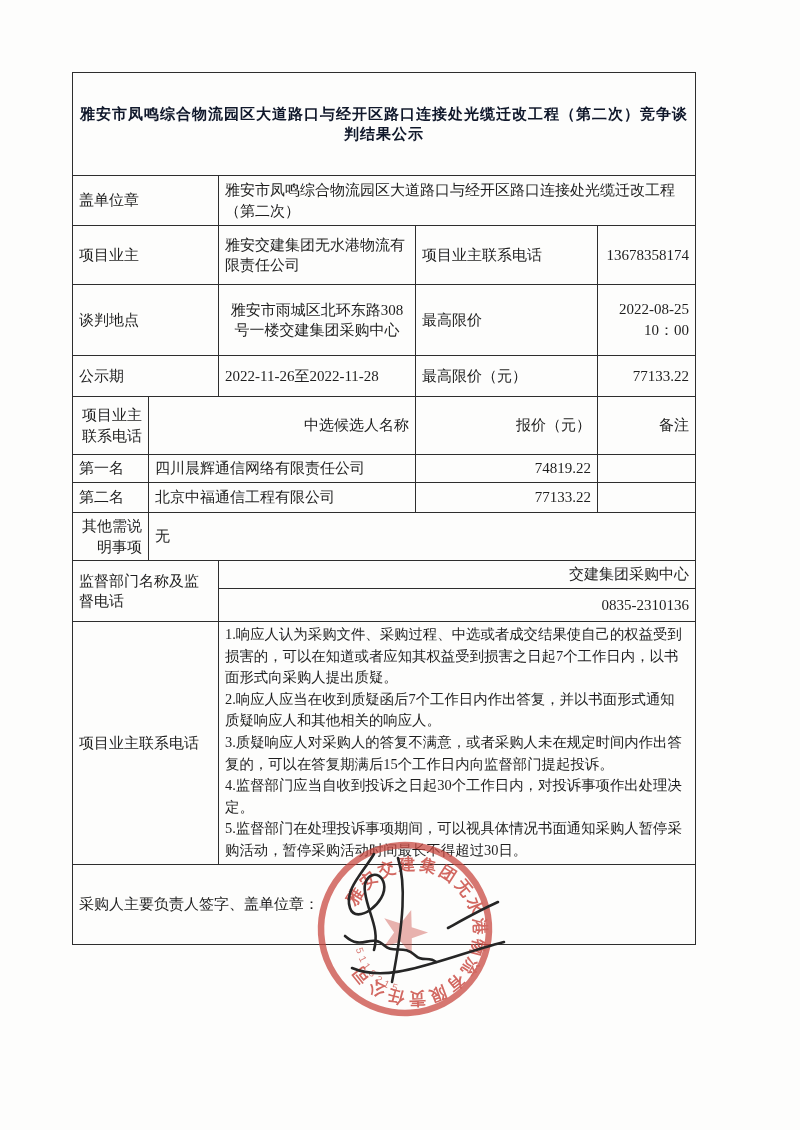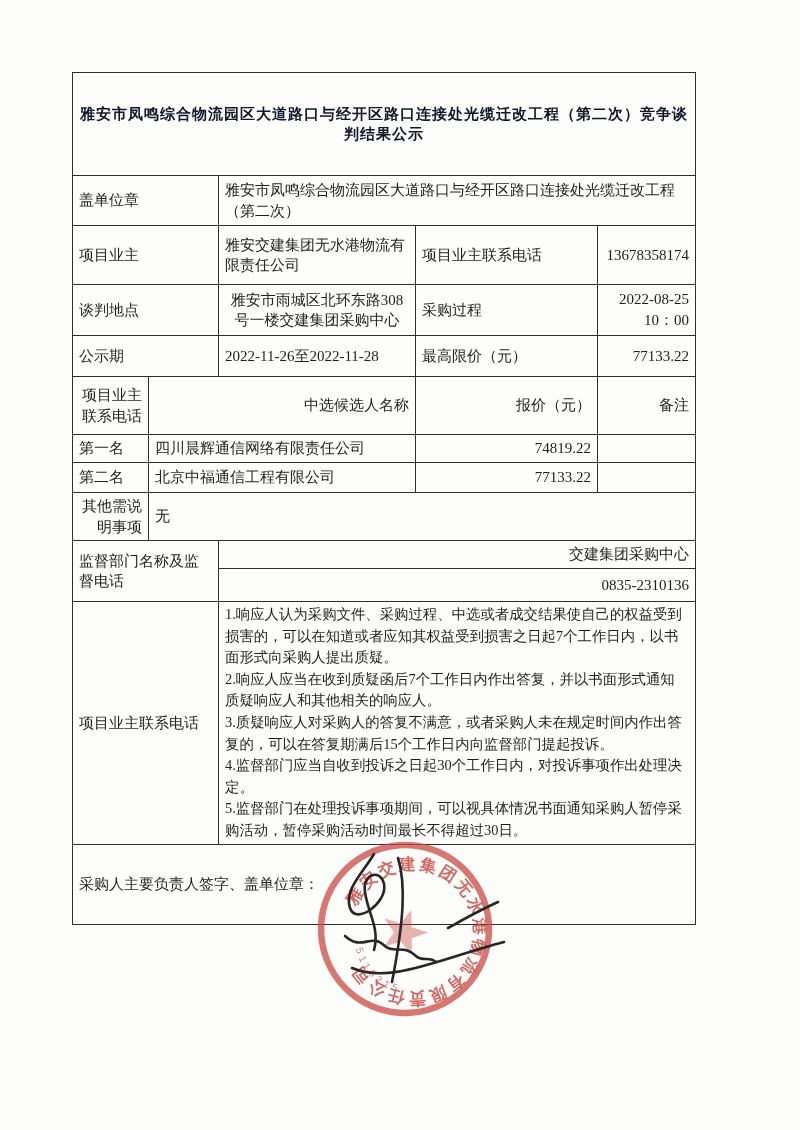--- a/index.html
+++ b/index.html
@@ -75,24 +75,24 @@
       <td colspan="3" class="l" style="padding-right:14px">雅安市凤鸣综合物流园区大道路口与经开区路口连接处光缆迁改工程（第二次）</td>
     </tr>
 
     <tr style="height:59px">
       <td colspan="2" class="l">项目业主</td>
       <td class="l">雅安交建集团无水港物流有限责任公司</td>
       <td class="l">项目业主联系电话</td>
       <td class="c">13678358174</td>
     </tr>
 
-    <tr style="height:51px">
+    <tr style="height:71px">
       <td colspan="2" class="l">谈判地点</td>
       <td class="l small-pad f145">雅安市雨城区北环东路308号一楼交建集团采购中心</td>
-      <td class="l">采购过程</td>
+      <td class="l">最高限价</td>
       <td class="c two-line">
         <div>2022-08-25</div>
         <div>10：00</div>
       </td>
     </tr>
 
     <tr style="height:41px">
       <td colspan="2" class="l">公示期</td>
       <td class="l small-pad">2022-11-26至2022-11-28</td>
       <td class="l">最高限价（元）</td>

